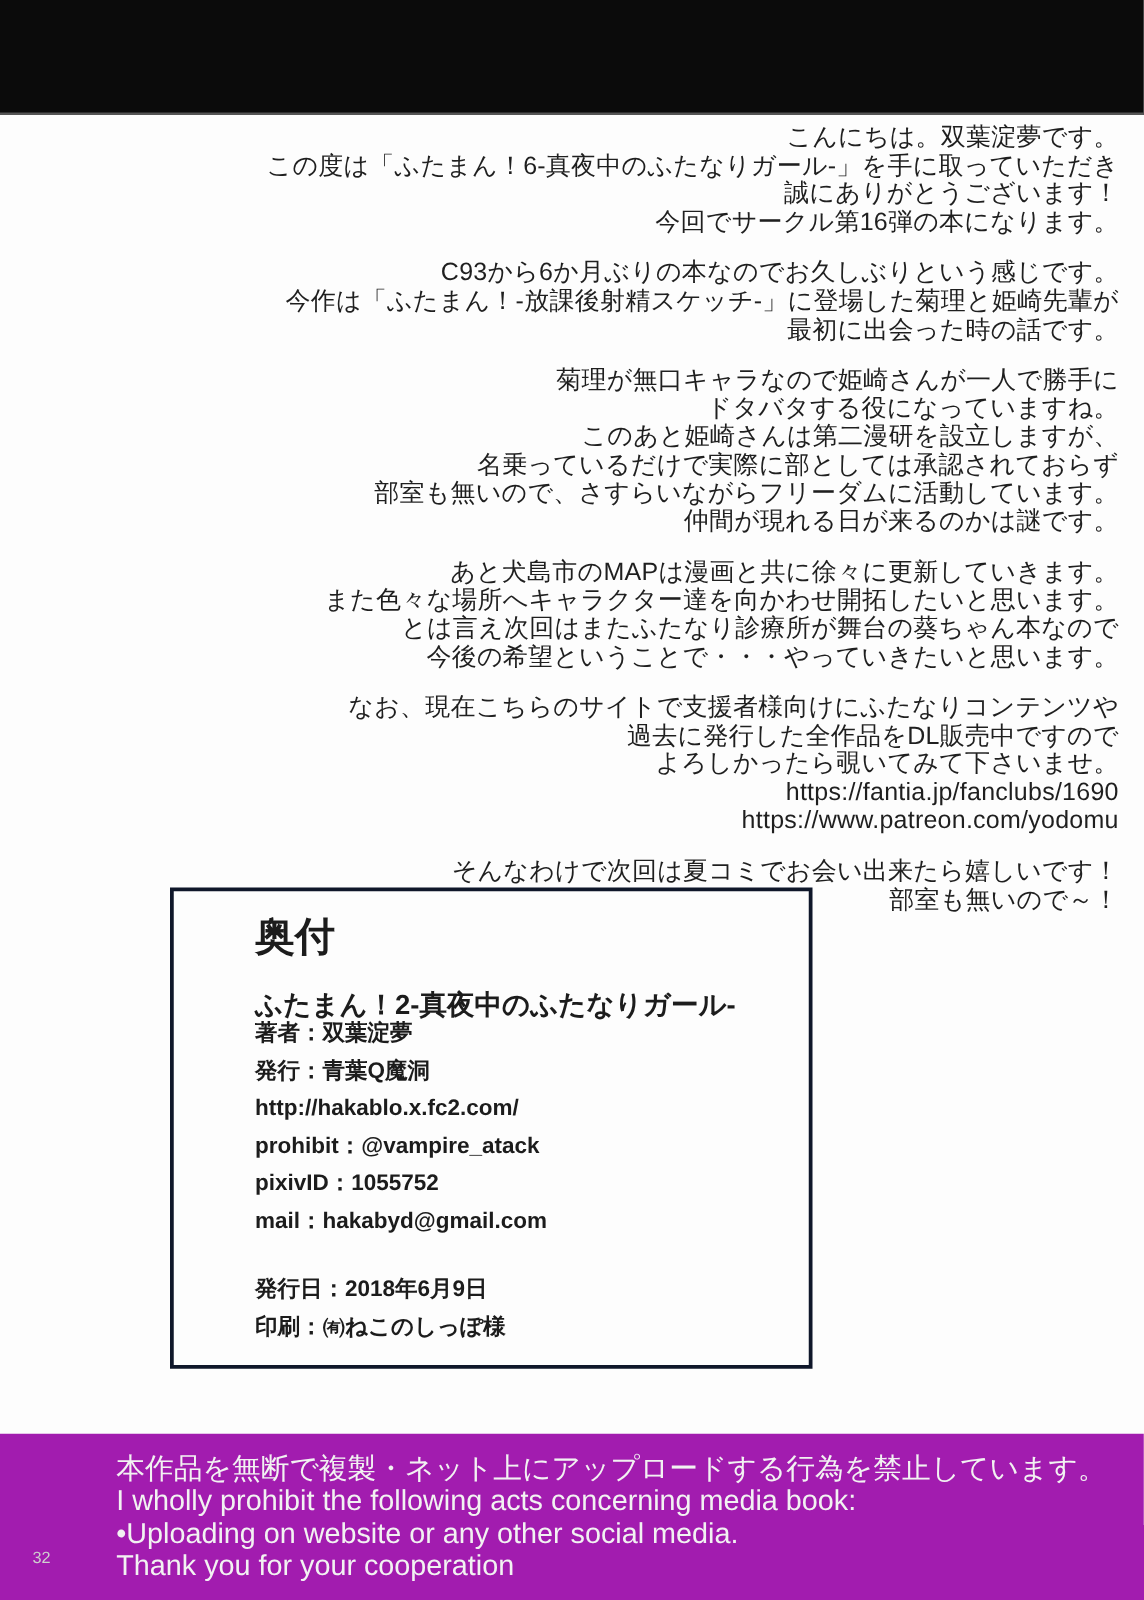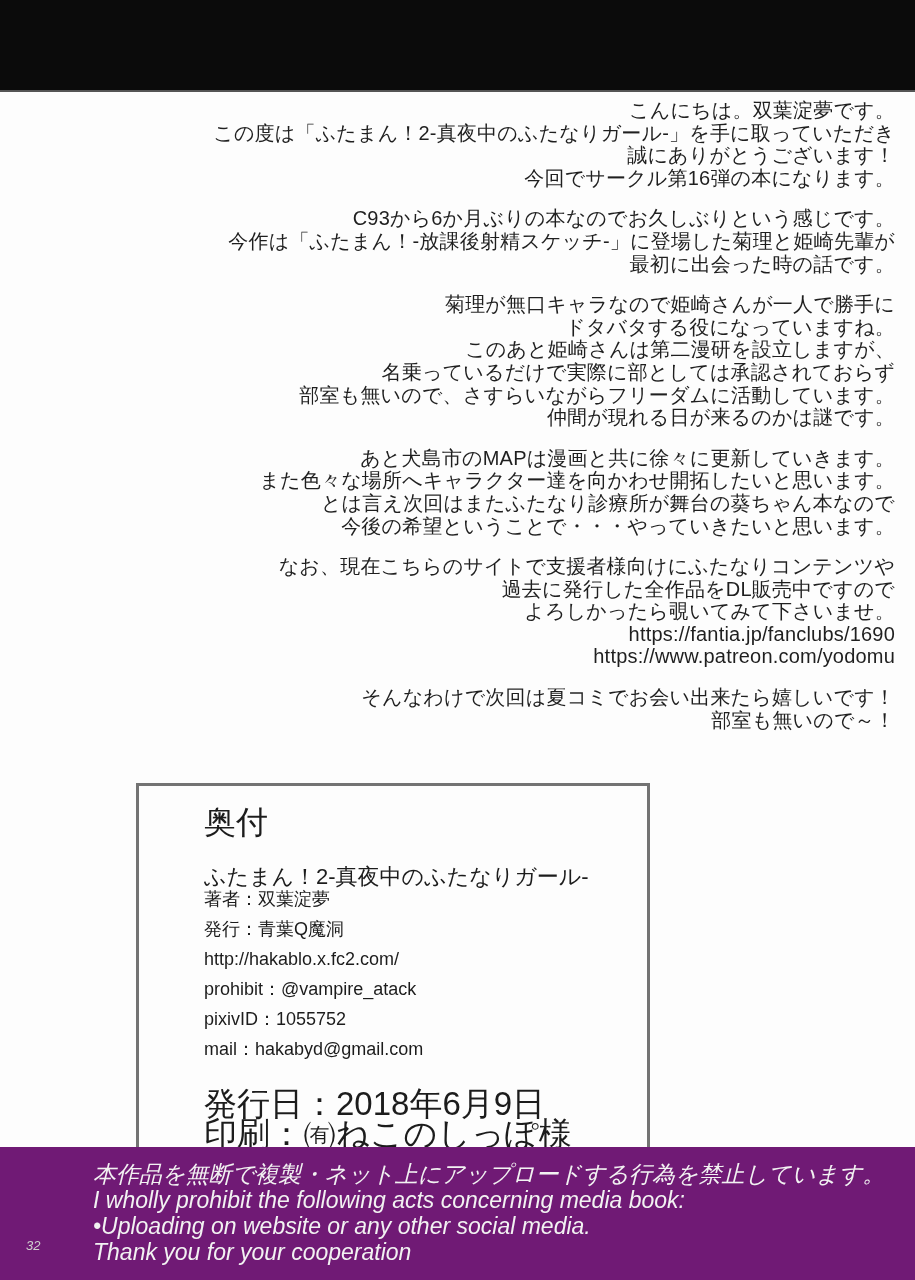--- a/index.html
+++ b/index.html
@@ -24,50 +24,50 @@
     position: absolute; left: 105px; top: 99px;
     width: 790px;
     font-size: 20px; line-height: 22.6px;
     letter-spacing: 0.2px;
     color: #1f1f1f;
   }
   .body-text .paragraph { margin: 0 0 18px 0; text-align: right; }
   .body-text .line { white-space: nowrap; }
 
   .colophon-box {
-    position: absolute; left: 136px; top: 783px;
+    position: absolute; left: 136px; top: 710px;
     width: 508px; height: 379px;
-    border: 3px solid #737373;
+    border: 3px solid #0f172a;
     background: #fdfdfd;
     box-sizing: content-box;
+    font-weight: bold;
   }
   .colophon-title {
     position: absolute; left: 65px; top: 15px;
     font-size: 32px; color: #1c1c1c;
   }
   .colophon-booktitle {
     position: absolute; left: 65px; top: 76px;
     font-size: 22px; white-space: nowrap;
   }
   .colophon-lines {
     position: absolute; left: 65px; top: 98px;
     font-size: 18px; line-height: 30px;
   }
   .colophon-lines .line { white-space: nowrap; }
   .colophon-footer {
     position: absolute; left: 65px; top: 303px;
-    font-size: 33px; line-height: 30px;
+    font-size: 18px; line-height: 30px;
   }
   .colophon-footer .line { white-space: nowrap; }
 
   .bottom-bar {
     position: absolute; left: 0; top: 1147px;
     width: 915px; height: 133px;
-    background: #701a75;
-    font-style: italic;
+    background: #a21caf;
   }
   .warning-lines {
     position: absolute; left: 93px; top: 14px;
     font-size: 23px; line-height: 26px;
     color: #f2f2f2;
   }
   .warning-lines .line { white-space: nowrap; }
   .page-number {
     position: absolute; left: 26px; top: 91px;
     font-size: 13px; color: #cfcfcf;
@@ -76,21 +76,21 @@
 </head>
 <body>
 
 <div class="page">
 
   <div class="top-bar"></div>
 
   <div class="body-text">
       <div class="paragraph">
         <div class="line">こんにちは。双葉淀夢です。</div>
-        <div class="line">この度は「ふたまん！2-真夜中のふたなりガール-」を手に取っていただき</div>
+        <div class="line">この度は「ふたまん！6-真夜中のふたなりガール-」を手に取っていただき</div>
         <div class="line">誠にありがとうございます！</div>
         <div class="line">今回でサークル第16弾の本になります。</div>
       </div>
       <div class="paragraph">
         <div class="line">C93から6か月ぶりの本なのでお久しぶりという感じです。</div>
         <div class="line">今作は「ふたまん！-放課後射精スケッチ-」に登場した菊理と姫崎先輩が</div>
         <div class="line">最初に出会った時の話です。</div>
       </div>
       <div class="paragraph">
         <div class="line">菊理が無口キャラなので姫崎さんが一人で勝手に</div>

